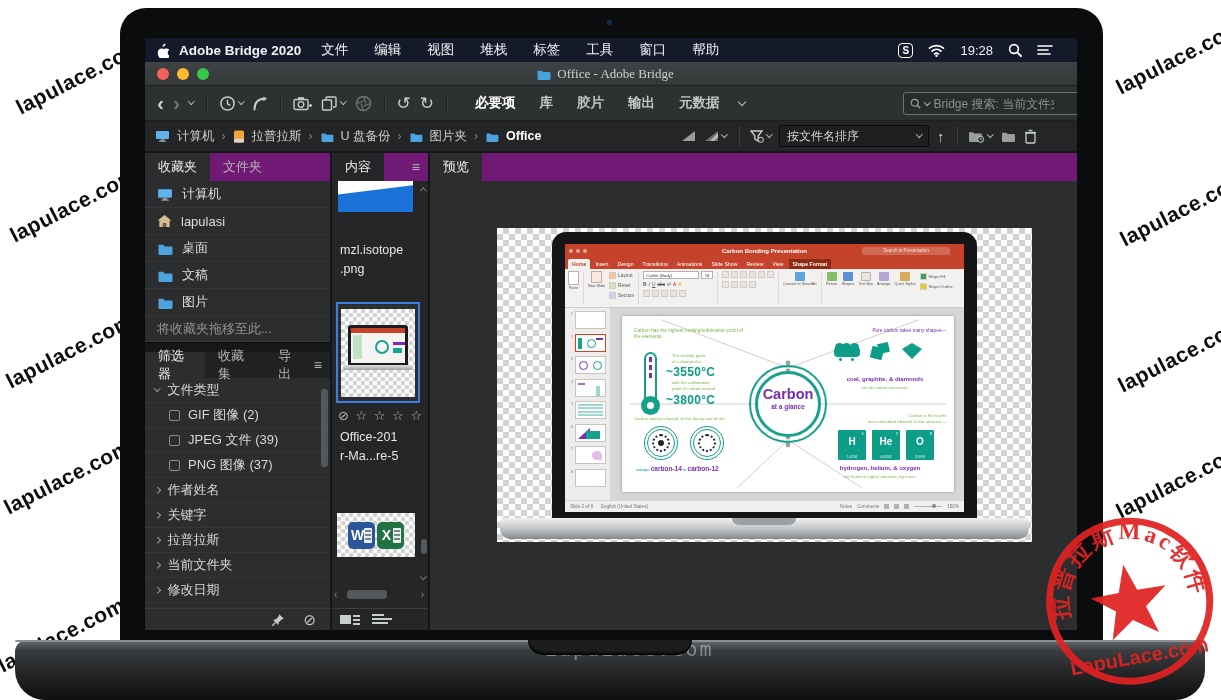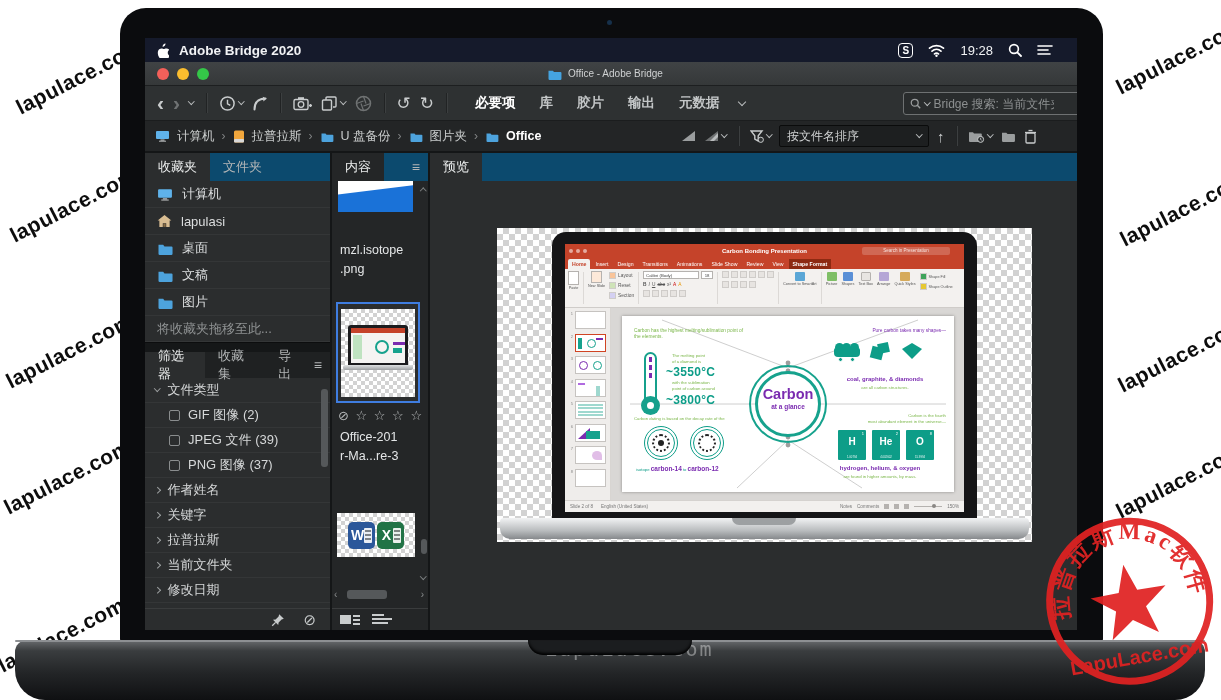--- a/index.html
+++ b/index.html
@@ -21,21 +21,21 @@
 #screen{position:absolute;left:145px;top:38px;width:932px;height:592px;background:#242627;overflow:hidden;z-index:20;font-size:13px;color:#d6d8d9;}
 
 #menubar{position:absolute;left:0;top:0;width:932px;height:24px;background:#151a2b;display:flex;align-items:center;padding:0 24px 0 10px;color:#f1f2f4;}
 #menubar .app{font-weight:bold;font-size:13.5px;margin:0 10px;}
 #menubar .menus{display:flex;gap:26px;margin-left:10px;font-size:13.5px;}
 #menubar .right{margin-left:auto;display:flex;align-items:center;gap:15px;}
 #menubar .sicon{width:15px;height:15px;border:1.6px solid #fff;border-radius:4px;color:#fff;font-size:10px;font-weight:bold;display:flex;align-items:center;justify-content:center;}
 
 #titlebar{position:absolute;left:0;top:24px;width:932px;height:24px;background:linear-gradient(#404345,#353839);display:flex;align-items:center;padding:0 12px;border-bottom:1px solid #1d1f20;}
 .light{width:12px;height:12px;border-radius:50%;margin-right:8px;}
-#titlebar .title{position:absolute;left:0;right:12px;text-align:center;font-size:10px;color:#cfd1d2;display:flex;align-items:center;justify-content:center;gap:6px;}
+#titlebar .title{position:absolute;left:0;right:12px;text-align:center;font-size:13px;color:#cfd1d2;display:flex;align-items:center;justify-content:center;gap:6px;font-family:Liberation Serif, serif;}
 
 #toolbar{position:absolute;left:0;top:48px;width:932px;height:35px;background:#2e3132;display:flex;align-items:center;padding:0 12px;gap:9px;border-bottom:1px solid #1b1d1e;}
 .tdiv{width:1px;height:20px;background:#212324;box-shadow:1px 0 0 #3c3f40;margin:0 3px;}
 .tbtn{color:#c9cccd;display:flex;align-items:center;gap:3px;}
 .dim{opacity:.42;}
 .navg{font-size:21px;line-height:18px;font-weight:bold;}
 .chv{display:inline-block;width:6px;height:6px;border-right:1.6px solid #b9bcbd;border-bottom:1.6px solid #b9bcbd;}
 .chv.down{transform:rotate(45deg);margin-top:-3px;}
 .chv.right{transform:rotate(-45deg);}
 .chv.sm{width:4.5px;height:4.5px;}
@@ -51,21 +51,21 @@
 .crumbs .last{color:#fff;font-weight:bold;}
 #pbright{position:absolute;left:536px;top:0;height:30px;display:flex;align-items:center;gap:8px;}
 #sortbox{width:150px;height:22px;background:#1d1f20;border:1px solid #0a0b0b;border-radius:2px;display:flex;align-items:center;padding:0 7px;font-size:12px;color:#d0d2d3;}
 #sortbox .chv{margin-left:auto;}
 
 #main{position:absolute;left:0;top:115px;width:932px;height:477px;display:flex;gap:2px;background:#141617;}
 .panel{background:#2b2d2e;position:relative;height:477px;}
 #lpanel{width:185px;}
 #cpanel{width:96px;background:#242627;}
 #ppanel{width:647px;}
-.tabbar{height:28px;background:#0c4a6e;display:flex;align-items:flex-end;}
+.tabbar{height:28px;background:#701a75;display:flex;align-items:flex-end;}
 .tab{height:28px;display:flex;align-items:center;padding:0 13px;font-size:13px;color:#b2b5b6;}
 .tab.act{background:#2b2d2e;color:#eceeee;}
 #cpanel .tab.act{background:#242627;}
 .tab-hamb{margin-left:auto;margin-right:8px;color:#b2b5b6;font-size:14px;align-self:center;}
 
 .fav-row{height:27px;display:flex;align-items:center;gap:9px;padding-left:12px;border-bottom:1px solid #343637;font-size:13px;color:#dcdedf;}
 .hint{height:26px;display:flex;align-items:center;padding-left:12px;color:#8f9293;font-size:13px;border-bottom:1px solid #343637;}
 #splitter{height:10px;background:#151718;border-top:1px solid #0c0d0e;}
 .ftabbar{height:26px;background:#1f2122;display:flex;align-items:flex-end;}
 .flt-row{height:25px;display:flex;align-items:center;gap:8px;padding-left:10px;border-bottom:1px solid #343637;font-size:13px;color:#d6d8d9;}
@@ -215,20 +215,30 @@
   <div id="lapnotch"></div>
   <span id="base-label">LapuLace.com</span>
 
   <div id="screen">
 
     <div id="menubar">
       <svg width="14" height="16" viewBox="0 0 17 20">
           <path fill="#fff" d="M12.9 1.9c.1 1-.3 2-1 2.7-.7.8-1.7 1.4-2.7 1.3-.1-1 .4-2 1-2.7.7-.8 1.8-1.3 2.7-1.3zM15.7 13.3c0-2.3 1.9-3.4 2-3.5-1.1-1.6-2.8-1.8-3.4-1.8-1.4-.2-2.8.8-3.5.8-.7 0-1.8-.8-3-.8-1.5 0-3 .9-3.8 2.3-1.6 2.8-.4 6.9 1.1 9.2.8 1.1 1.7 2.4 2.9 2.3 1.2 0 1.6-.7 3-.7s1.8.7 3 .7c1.3 0 2.1-1.1 2.8-2.2.9-1.3 1.3-2.6 1.3-2.6-.1-.1-2.4-1-2.4-3.7z"></path>
         </svg>
       <span class="app">Adobe Bridge 2020</span>
+      <div class="menus">
+        <span>文件</span>
+        <span>编辑</span>
+        <span>视图</span>
+        <span>堆栈</span>
+        <span>标签</span>
+        <span>工具</span>
+        <span>窗口</span>
+        <span>帮助</span>
+      </div>
       <div class="right">
         <span class="sicon">S</span>
         <svg width="17" height="13" viewBox="0 0 17 13">
             <g fill="none" stroke="#fff" stroke-width="1.7" stroke-linecap="round">
               <path d="M1.5 4.2a10.5 10.5 0 0 1 14 0"></path>
               <path d="M4 7.1a7 7 0 0 1 9 0"></path>
               <path d="M6.5 9.9a3.4 3.4 0 0 1 4 0"></path>
             </g>
             <circle cx="8.5" cy="11.8" r="1.2" fill="#fff"></circle>
           </svg>
@@ -518,21 +528,21 @@
         <div id="rating">
           <span>⊘</span>
           <span>☆</span>
           <span>☆</span>
           <span>☆</span>
           <span>☆</span>
           
         </div>
         <div class="cap" id="cap2">
           <div>Office-201</div>
-          <div>r-Ma...re-3</div>
+          <div>r-Ma...re-5</div>
         </div>
         <div id="thumb3" class="checker sm">
           <span class="appico" style="background:#2b579a">
               <span style="margin-right:8px">W</span>
               <span class="pg">
                 <i></i>
                 <i></i>
                 <i></i>
               </span>
             </span>

